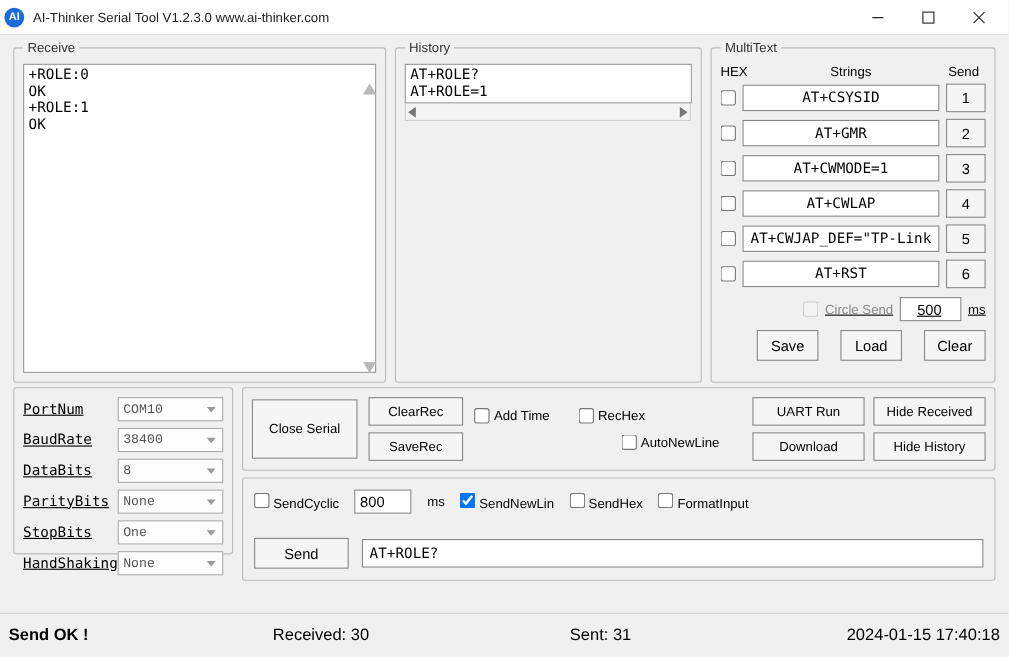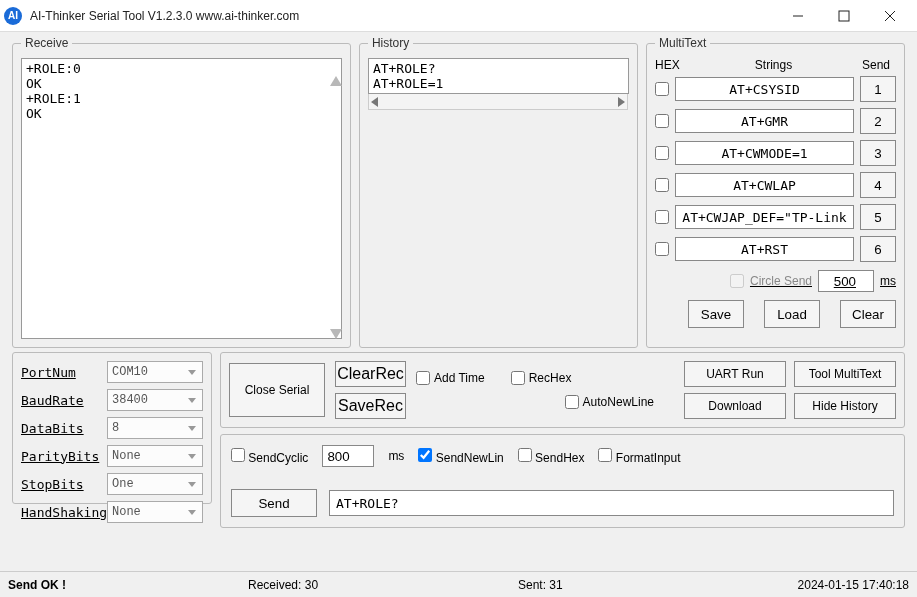--- a/index.html
+++ b/index.html
@@ -36,34 +36,34 @@
 .row2 { display: flex; gap: 8px; height: 152px; }
 .serial-box { width: 200px; border: 1px solid #bbb; border-radius: 3px; padding: 8px 8px; background: #f0f0f0; display: flex; flex-direction: column; gap: 6px; }
 .serial-row { display: flex; align-items: center; gap: 6px; }
 .serial-row label { width: 80px; font-family: "SimSun", monospace; font-size: 13px; text-decoration: underline; }
 .serial-row .combo { flex: 1; height: 22px; border: 1px solid #aaa; background: #fcfcfc; font-family: Liberation Mono, monospace; font-size: 12px; padding: 0 4px; position: relative; display:flex; align-items:center; color:#555;}
 .serial-row .combo::after { content:""; position:absolute; right:6px; top:8px; width:0;height:0;border-left:4px solid transparent;border-right:4px solid transparent;border-top:5px solid #999;}
 .right-stack { flex: 1; display: flex; flex-direction: column; gap: 6px; }
 .ctrl-box { border: 1px solid #bbb; border-radius: 3px; padding: 8px; display: flex; align-items: center; gap: 10px; }
 .big-btn { width: 96px; height: 54px; border: 1px solid #888; background: #f5f5f5; cursor: pointer; font-size: 12px; display:flex;align-items:center;justify-content:center;text-align:center;}
 .btn-col { display: flex; flex-direction: column; gap: 6px; }
-.mid-btn { width: 71px; height: 26px; border: 1px solid #888; background: #f5f5f5; cursor: pointer; font-size: 16px; }
+.mid-btn { width: 86px; height: 26px; border: 1px solid #888; background: #f5f5f5; cursor: pointer; font-size: 12px; }
 .chk-grid { display: flex; flex-direction: column; gap: 10px; flex: 1; }
 .chk-line { display: flex; gap: 26px; align-items: center; }
 .chk-line label { display: flex; align-items: center; gap: 4px; }
 .right-btns { display: flex; flex-direction: column; gap: 6px; }
 .right-btns .row { display: flex; gap: 8px; }
 .right-btns button { width: 102px; height: 26px; border: 1px solid #888; background: #f5f5f5; cursor: pointer; font-size: 12px; }
 .send-box { border: 1px solid #bbb; border-radius: 3px; padding: 10px; display: flex; flex-direction: column; gap: 22px; }
 .send-line1 { display: flex; align-items: center; gap: 14px; }
 .send-line1 input[type=text].ms { width: 52px; height: 22px; border: 1px solid #888; padding: 0 4px; }
 .send-line2 { display: flex; gap: 12px; align-items: center; }
 .send-line2 button { width: 86px; height: 28px; border: 1px solid #888; background: #f5f5f5; cursor: pointer; }
 .send-line2 input[type=text] { flex: 1; height: 26px; border: 1px solid #888; padding: 0 6px; font-family: "SimSun", monospace; font-size: 13px; }
-.statusbar { height: 26px; background: #f0f0f0; border-top: 1px solid #ccc; display: flex; align-items: center; padding: 0 8px; font-size: 12px; font-family: "SimSun", sans-serif; }
+.statusbar { height: 40px; background: #f0f0f0; border-top: 1px solid #ccc; display: flex; align-items: center; padding: 0 8px; font-size: 15px; font-family: "SimSun", sans-serif; }
 .statusbar .s1 { font-weight: bold; width: 240px; }
 .statusbar .s2 { width: 270px; }
 .statusbar .s3 { flex: 1; }
 .statusbar .s4 { }
 .hscroll { height: 16px; background: #f4f4f4; border: 1px solid #ccc; border-top: none; display: flex; align-items: center; justify-content: space-between; padding: 0 2px; }
 .hscroll .arr { width:0;height:0;border-top:5px solid transparent;border-bottom:5px solid transparent;}
 .hscroll .arr.l { border-right:7px solid #777;}
 .hscroll .arr.r { border-left:7px solid #777;}
 input[type=checkbox]{width:14px;height:14px;}
 </style>
@@ -218,21 +218,21 @@
           <div class="chk-line" style="justify-content:flex-end;padding-right:20px;">
             <label>
                 <input type="checkbox" style=""> 
                 <span>AutoNewLine</span>
               </label>
           </div>
         </div>
         <div class="right-btns">
           <div class="row">
             <button>UART Run</button>
-            <button>Tool MultiText</button>
+            <button>Hide Received</button>
           </div>
           <div class="row">
             <button>Download</button>
             <button>Hide History</button>
           </div>
         </div>
       </div>
 
       <div class="send-box">
         <div class="send-line1">

